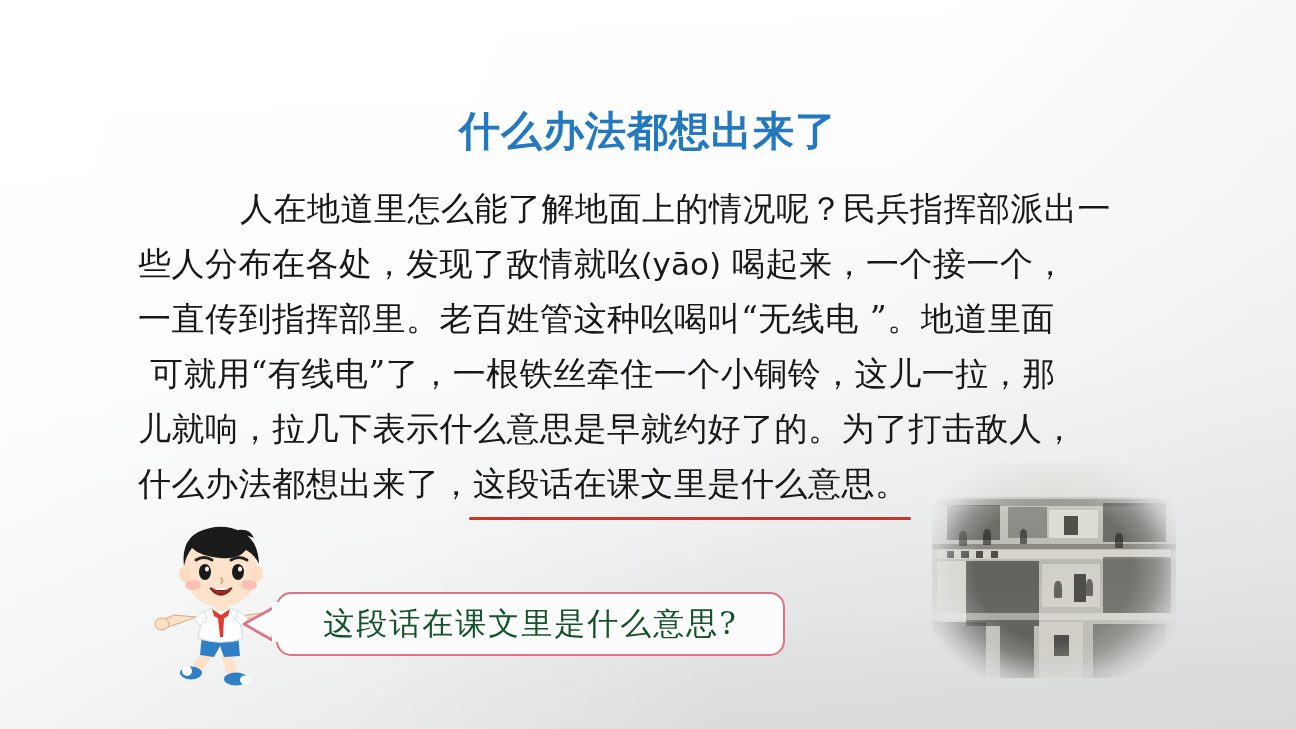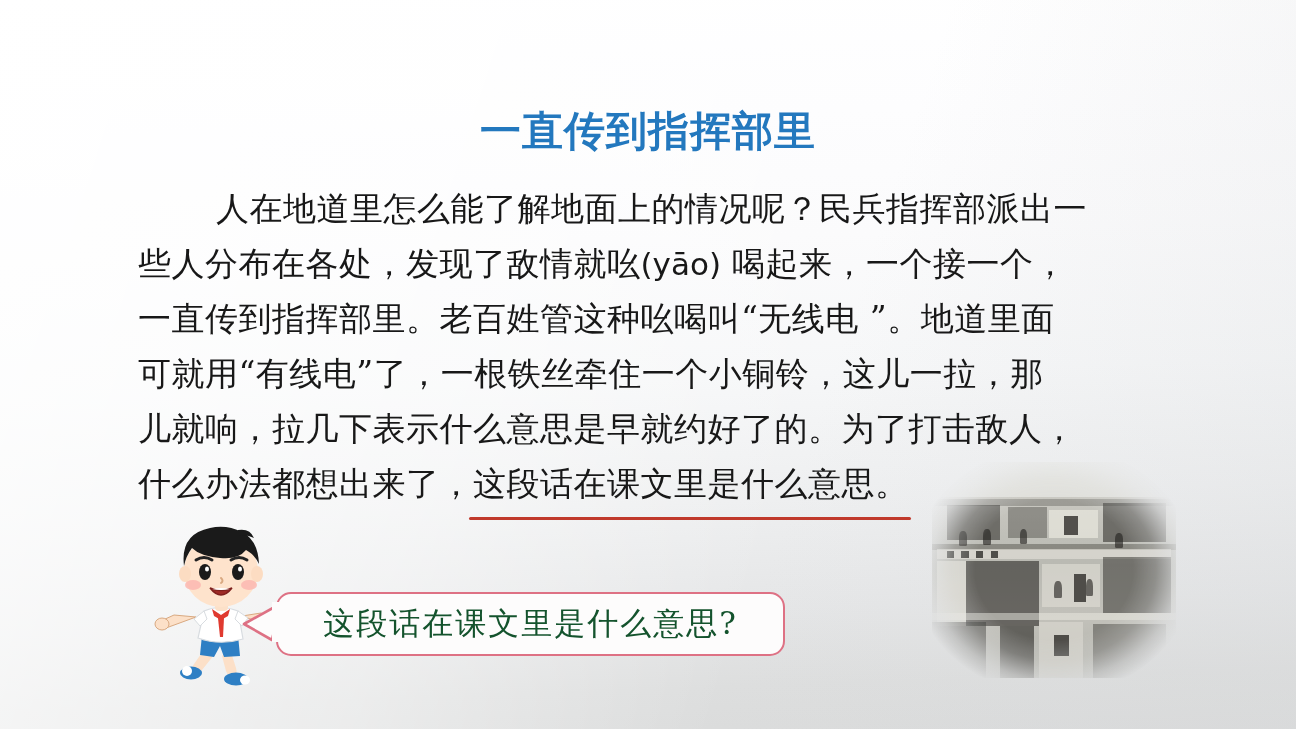--- a/index.html
+++ b/index.html
@@ -75,24 +75,24 @@
     white-space: nowrap;
     position: relative;
   }
   .tline .ch { letter-spacing: 0.5px; }
   .indent { padding-left: 78px; }
   .pinyin {
     font-family: "DejaVu Sans", "Liberation Sans", sans-serif;
     font-size: 31px;
     letter-spacing: 0px;
   }
-  .spread { letter-spacing: 7.0px; }
+  .spread { letter-spacing: 7.0px; margin-left: 24px; }
   .spread2 { letter-spacing: 7.6px; }
   .spread3 { letter-spacing: 6.2px; margin-top: 18px; }
-  .spread4 { letter-spacing: 8.2px; }
+  .spread4 { letter-spacing: 8.2px; margin-left: 12px; }
   .spread5 { letter-spacing: 8.6px; }
   .spread6 { letter-spacing: 6.0px; text-align: right; }
 
   
   .u-red {
     position: relative;
     display: inline-block;
   }
   .u-red::after {
     content: "";
@@ -195,21 +195,21 @@
     width: 40px;
     height: 44px;
     z-index: 9;
   }
 </style>
 </head>
 <body>
 
 <div id="slide">
 
-  <div id="title">一直传到指挥部里</div>
+  <div id="title">什么办法都想出来了</div>
 
   <div id="body-text">
 
     <div class="tline indent">
       <span class="ch spread">人在地道里怎么能了解地面上的情况呢？民兵指挥部派出一</span>
     </div>
 
     <div class="tline">
       <span class="ch spread2">些人分布在各处，发现了敌情就吆</span><span class="pinyin">(yāo)</span><span class="ch spread2"> 喝起来，一个接一个，</span>
     </div>

